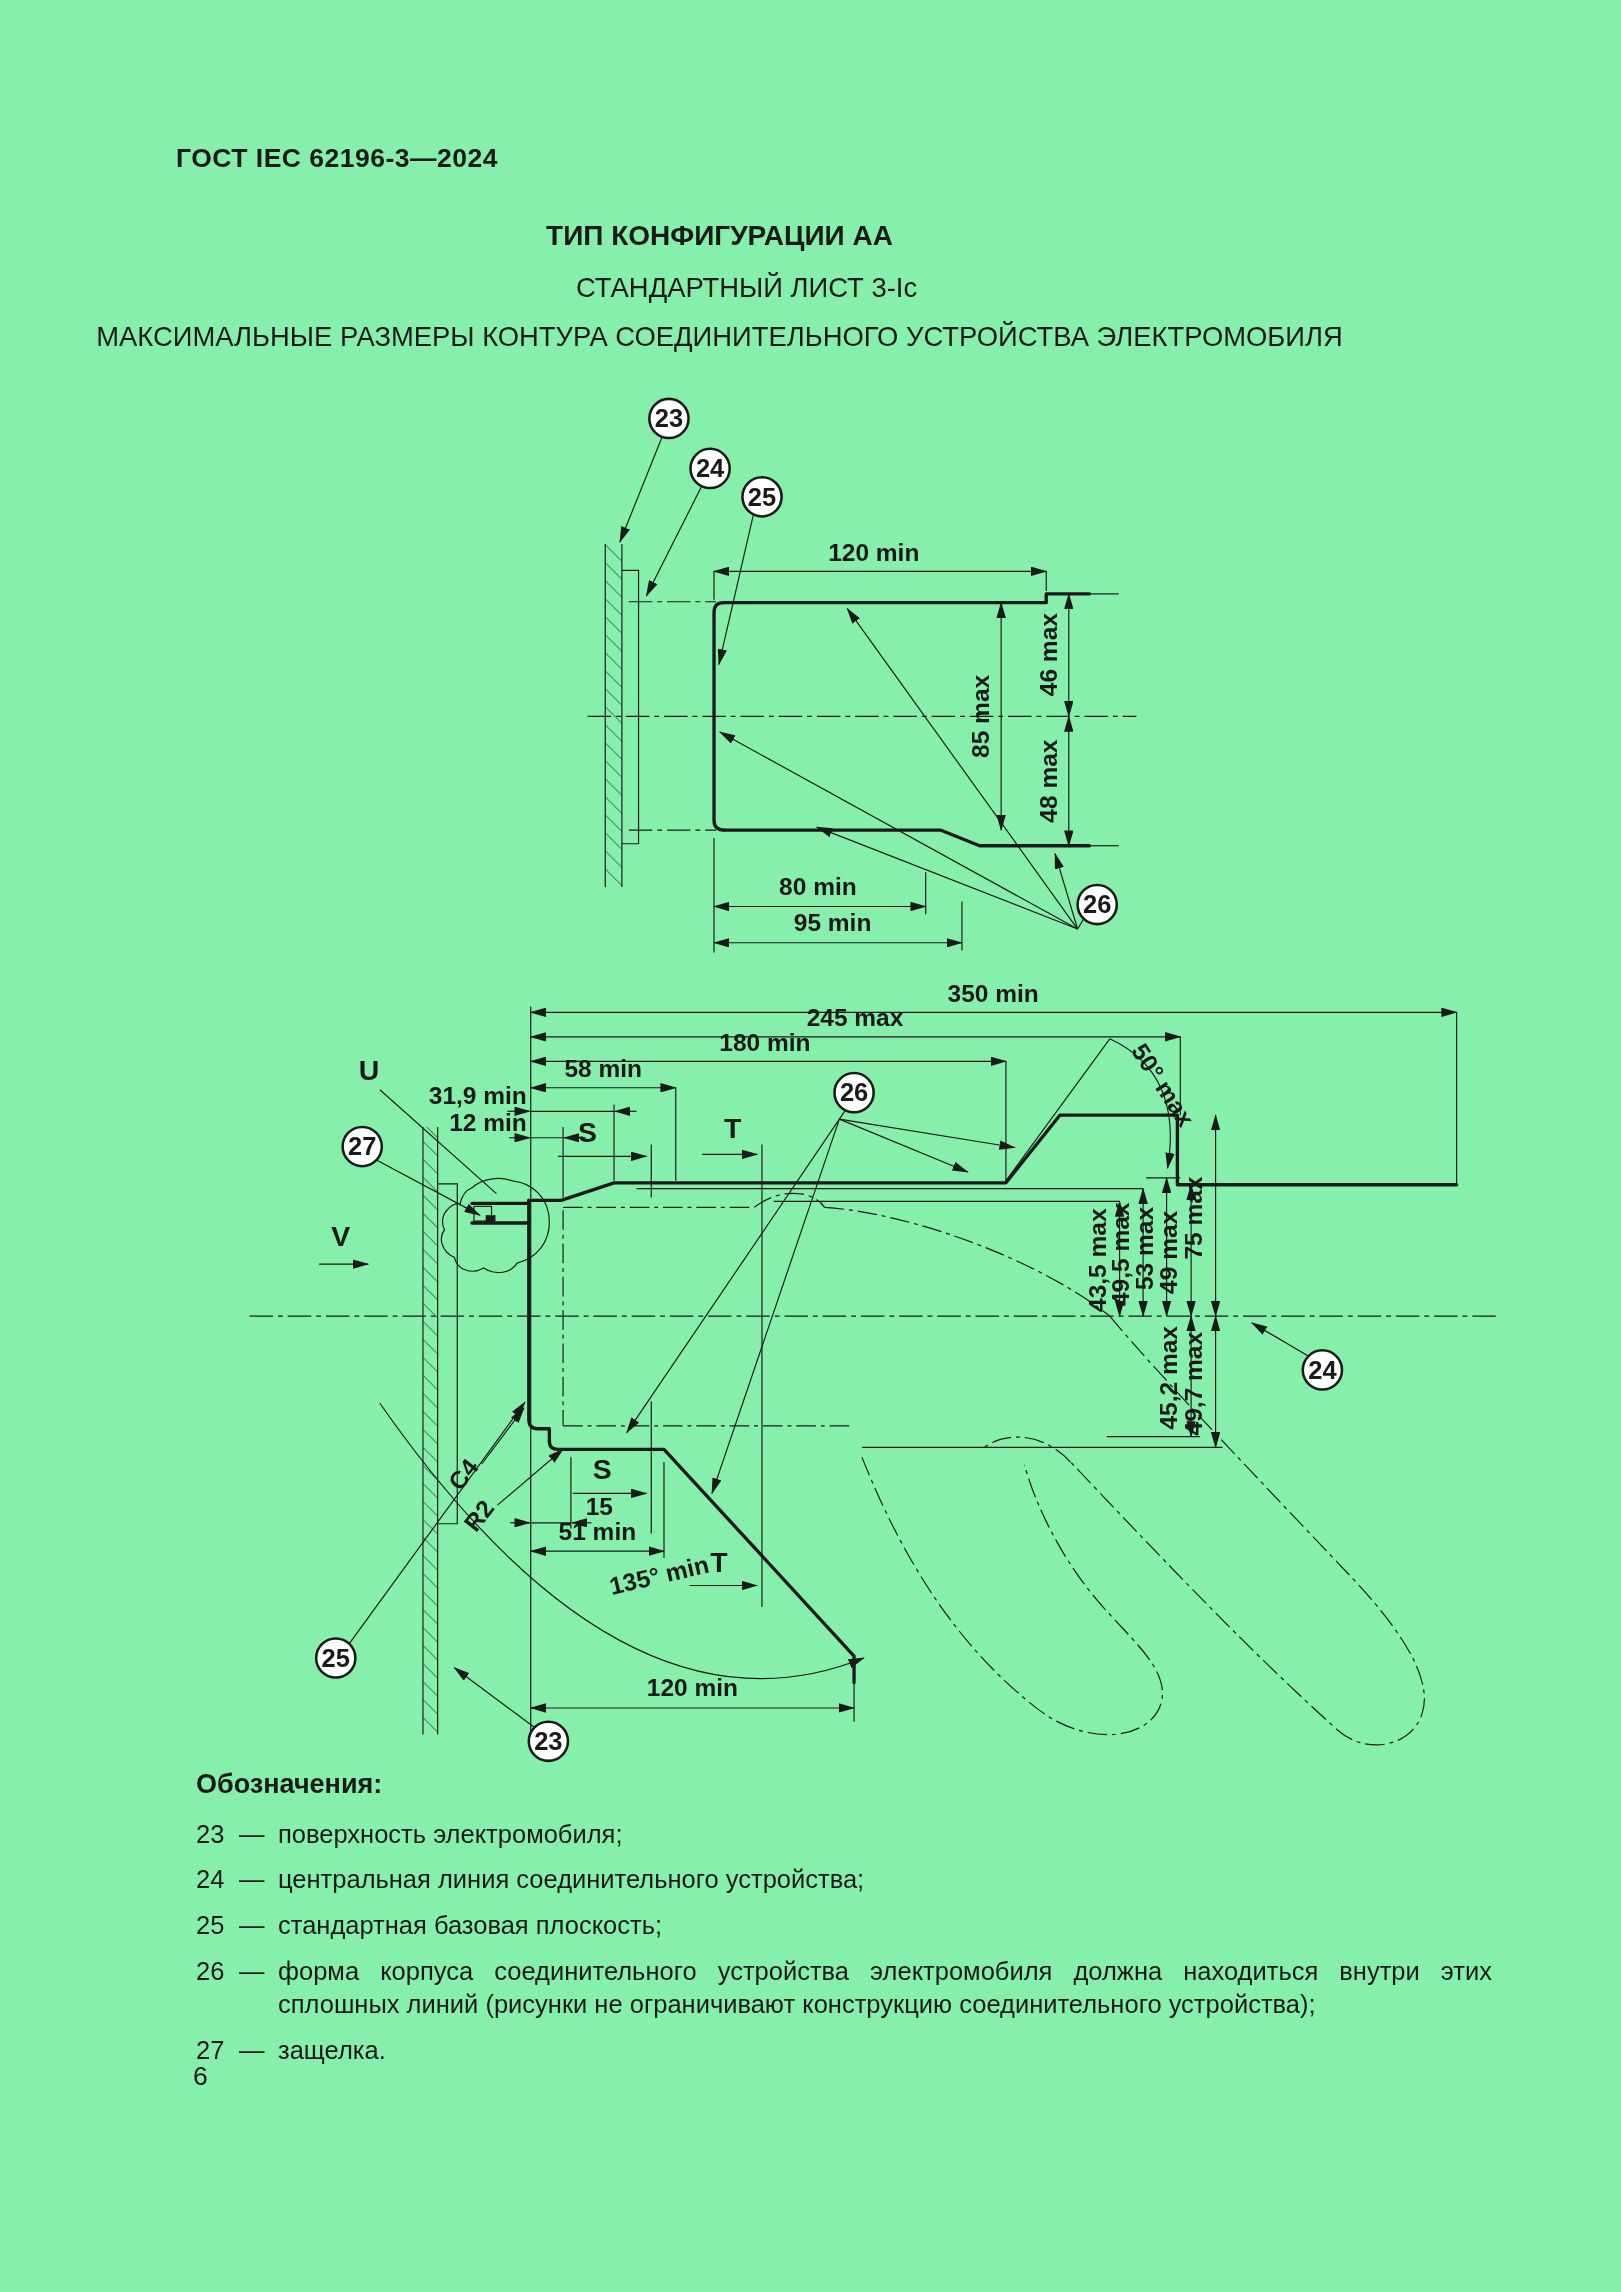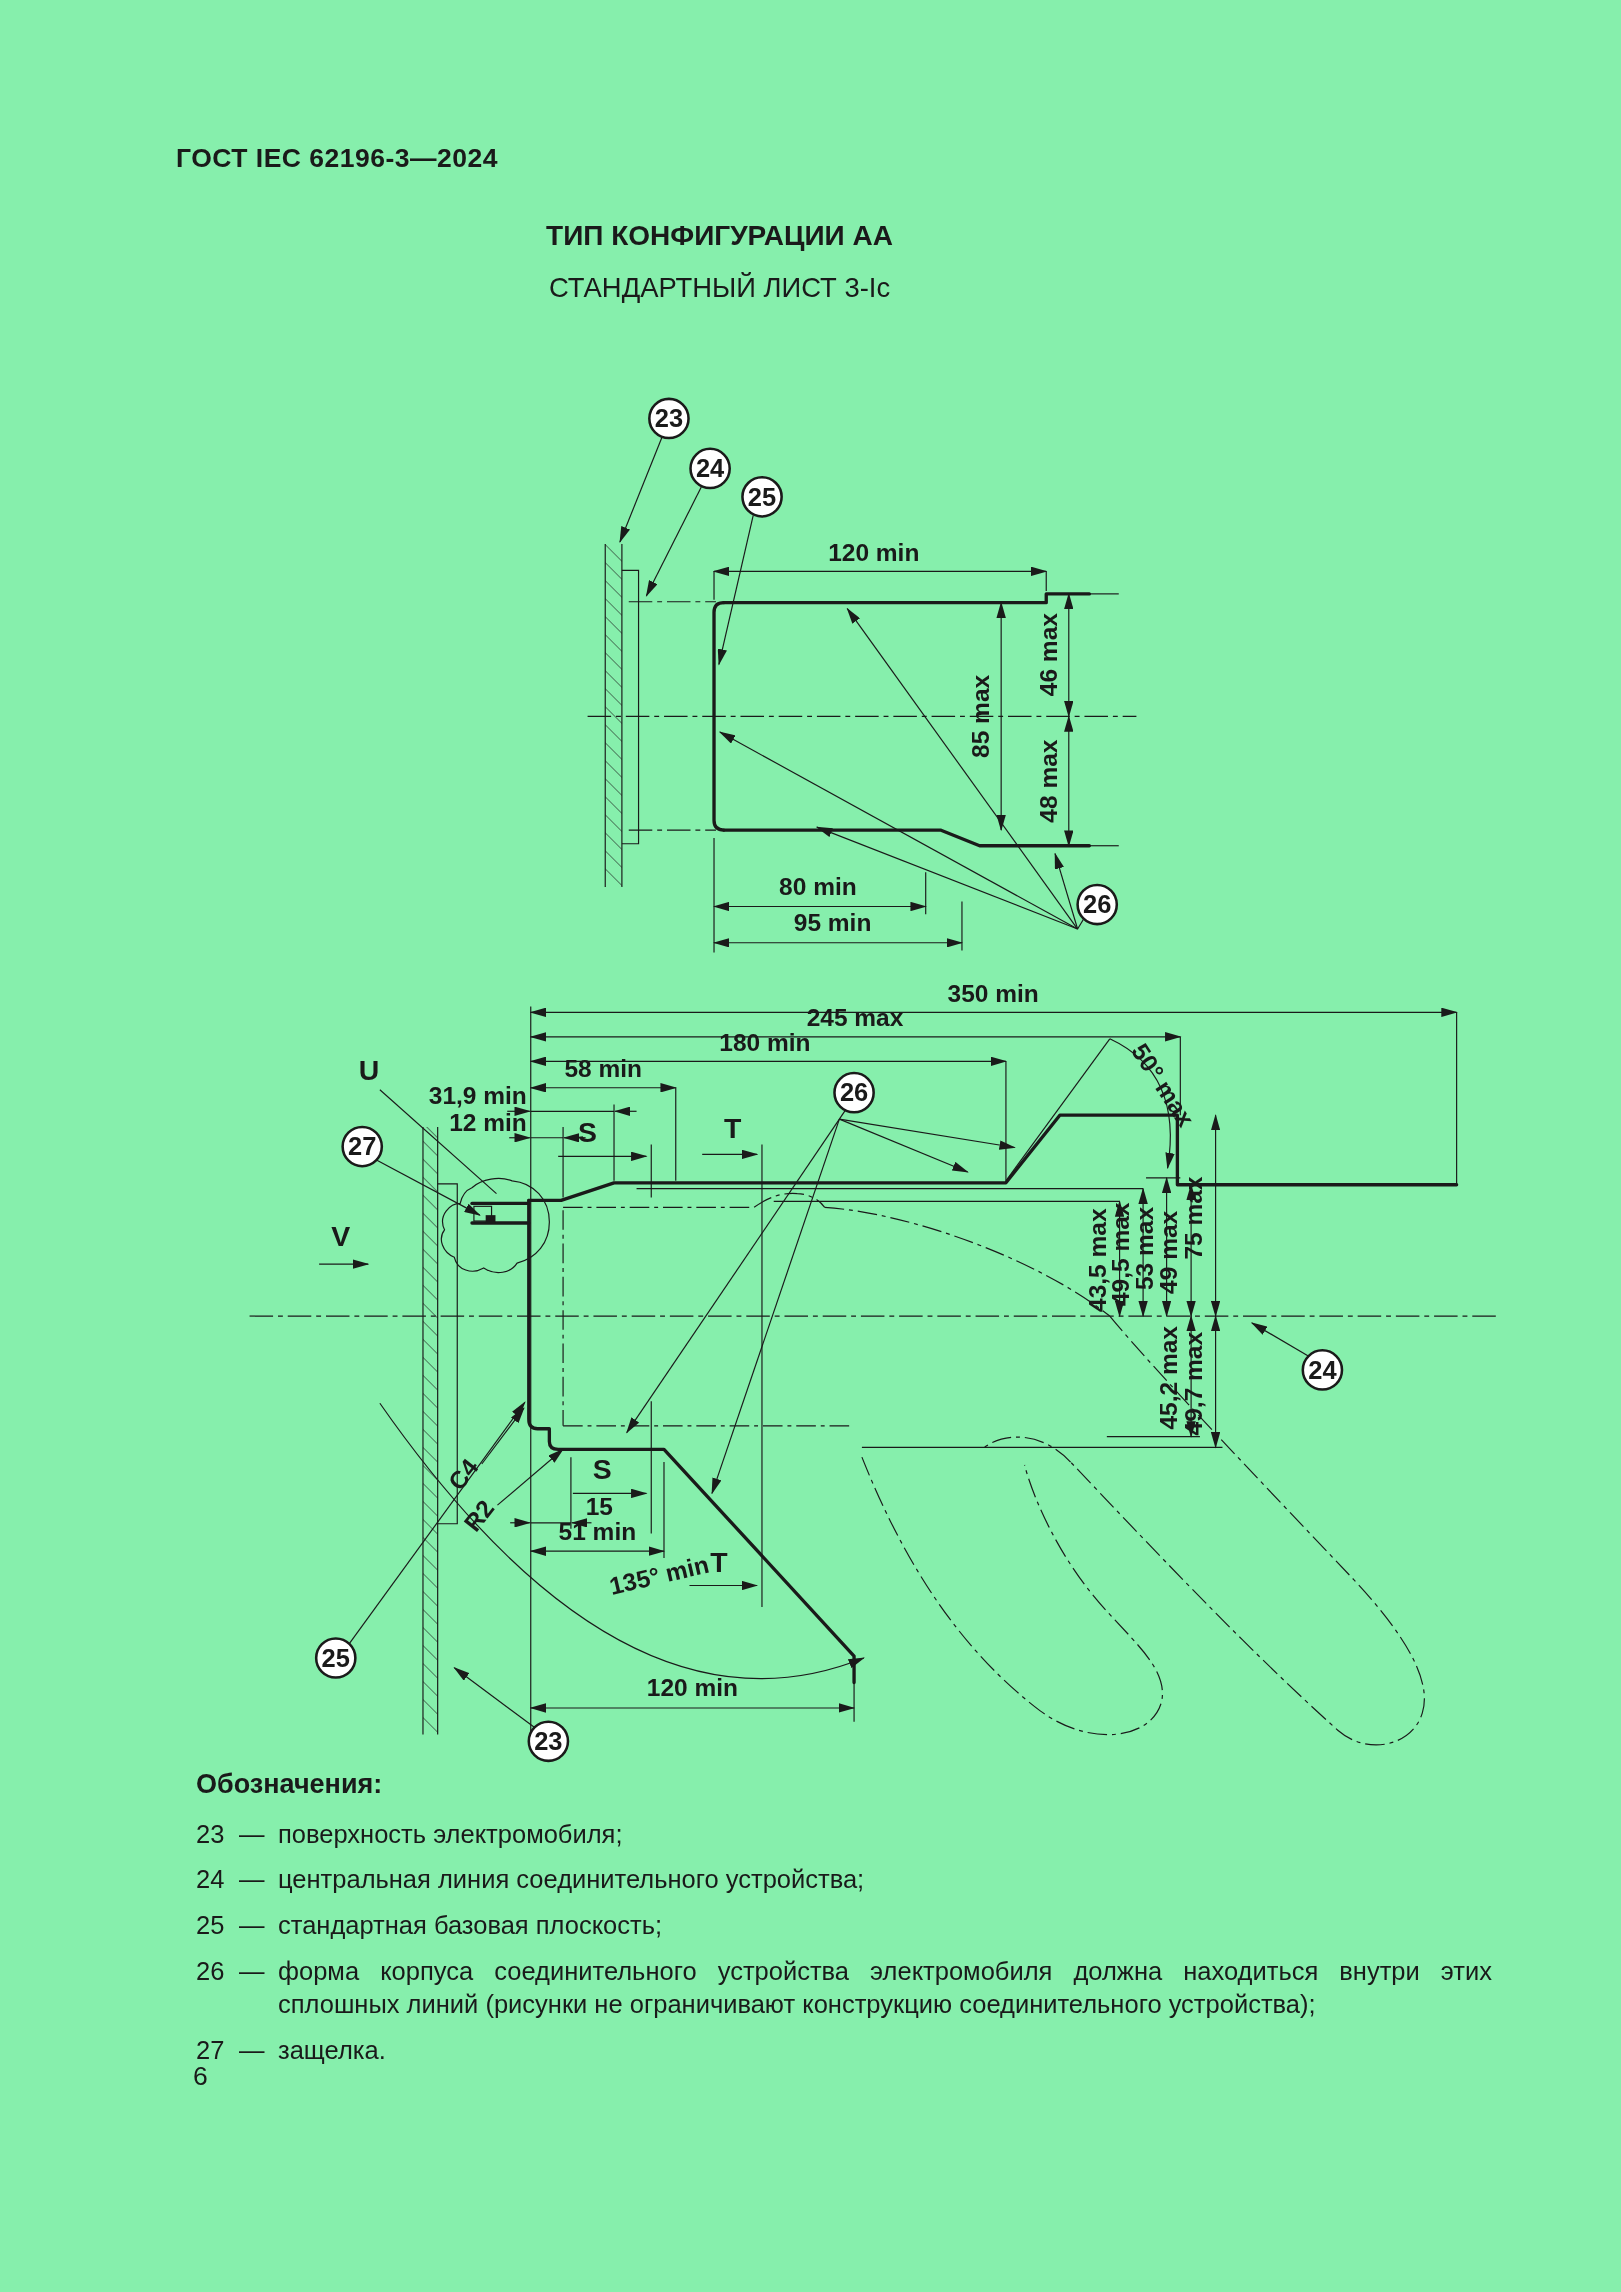--- a/index.html
+++ b/index.html
@@ -2,21 +2,21 @@
 <html><head>
 <meta charset="utf-8">
 <style>
   html,body{margin:0;padding:0;background:#9a9a9a;}
   .page{position:relative;width:1621px;height:2293px;background:#86efac;
         font-family:"Liberation Sans",sans-serif;color:#1a1a1a;overflow:hidden;}
   .abs{position:absolute;}
   .doc-header{left:176px;top:143px;font-size:26.5px;font-weight:bold;letter-spacing:0.5px;}
   .title-line{left:0;width:1439px;text-align:center;}
   .t1{top:220px;font-size:28px;font-weight:bold;}
-  .t2{top:272px;font-size:27.4px;}
+  .t2{top:272px;font-size:27.4px;padding-left:27px;}
   .t3{top:321px;font-size:27.4px;}
   .legend{left:196px;top:1769px;width:1296px;}
   .legend-heading{font-size:27px;font-weight:bold;margin-bottom:17.6px;}
   .legend-row{display:flex;font-size:25.5px;line-height:1.3;margin-bottom:12.7px;}
   .legend-num{width:43px;flex:none;}
   .legend-dash{width:39px;flex:none;}
   .legend-text{flex:1;text-align:justify;}
   .page-num{left:193px;top:2061px;font-size:26.5px;}
   svg{position:absolute;overflow:visible;}
   svg text{font-family:"Liberation Sans",sans-serif;font-weight:bold;font-size:25px;fill:#1a1a1a;}
@@ -30,20 +30,21 @@
 </style>
 </head>
 <body>
 
 <div class="page">
 
   <div class="abs doc-header">ГОСТ IEC 62196-3—2024</div>
 
   <div class="abs title-line t1">ТИП КОНФИГУРАЦИИ АА</div>
   <div class="abs title-line t2">СТАНДАРТНЫЙ ЛИСТ 3-Ic</div>
+  <div class="abs title-line t3">МАКСИМАЛЬНЫЕ РАЗМЕРЫ КОНТУРА СОЕДИНИТЕЛЬНОГО УСТРОЙСТВА ЭЛЕКТРОМОБИЛЯ</div>
 
   <svg style="left:421px;top:343px" width="980" height="686" viewBox="0 0 1000 700">
     <defs>
       <pattern id="hatch1" width="13" height="13" patternUnits="userSpaceOnUse" patternTransform="rotate(-45)">
         <line x1="0" y1="0" x2="0" y2="13" stroke="#1a1a1a" stroke-width="1.1"></line>
       </pattern>
       <marker id="arr1" viewBox="0 0 14 8" refX="13" refY="4" markerWidth="14" markerHeight="8" orient="auto-start-reverse">
         <path d="M0,0 L14,4 L0,8 Z" fill="#1a1a1a"></path>
       </marker>
     </defs>

